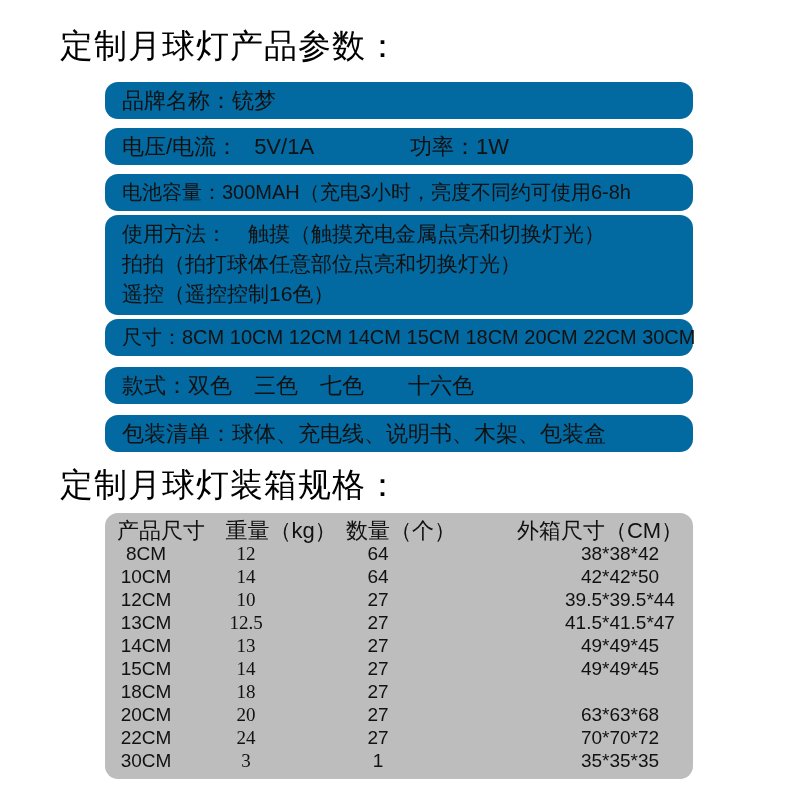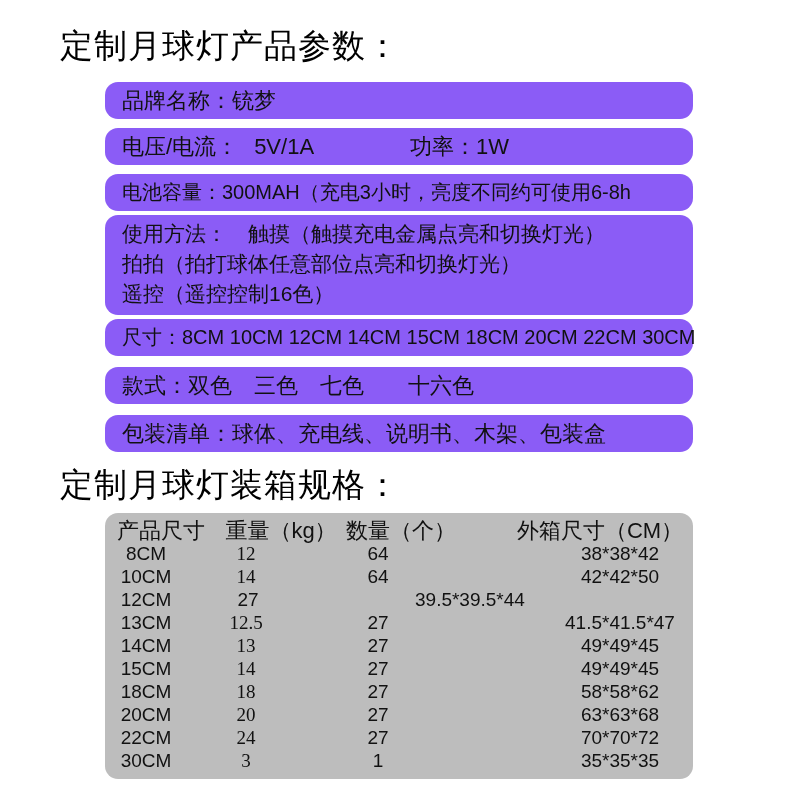--- a/index.html
+++ b/index.html
@@ -32,21 +32,21 @@
   }
   .title-1 { padding-top: 24px; margin-bottom: 14px; }
   .title-2 { margin-top: 9px; margin-bottom: 6px; }
 
   .bars {
     margin-left: 105px;
     width: 588px;
   }
   .bar {
     box-sizing: border-box;
-    background: #8b5cf6;
+    background: #0369a1;
     border-radius: 13px;
     width: 588px;
     min-height: 37px;
     display: flex;
     align-items: center;
     padding: 0 17px;
     font-size: 22px;
     line-height: 37px;
     white-space: nowrap;
     margin-bottom: 11px;
@@ -157,20 +157,21 @@
 
     <div class="trow vals">
       <div class="c c1">10CM</div>
       <div class="c c2">14</div>
       <div class="c c3">64</div>
       <div class="c c4">42*42*50</div>
     </div>
 
     <div class="trow vals">
       <div class="c c1">12CM</div>
+      <div class="c c2">10</div>
       <div class="c c3">27</div>
       <div class="c c4">39.5*39.5*44</div>
     </div>
 
     <div class="trow vals">
       <div class="c c1">13CM</div>
       <div class="c c2">12.5</div>
       <div class="c c3">27</div>
       <div class="c c4">41.5*41.5*47</div>
     </div>
@@ -186,21 +187,20 @@
       <div class="c c1">15CM</div>
       <div class="c c2">14</div>
       <div class="c c3">27</div>
       <div class="c c4">49*49*45</div>
     </div>
 
     <div class="trow vals">
       <div class="c c1">18CM</div>
       <div class="c c2">18</div>
       <div class="c c3">27</div>
-      <div class="c c4">58*58*62</div>
     </div>
 
     <div class="trow vals">
       <div class="c c1">20CM</div>
       <div class="c c2">20</div>
       <div class="c c3">27</div>
       <div class="c c4">63*63*68</div>
     </div>
 
     <div class="trow vals">

